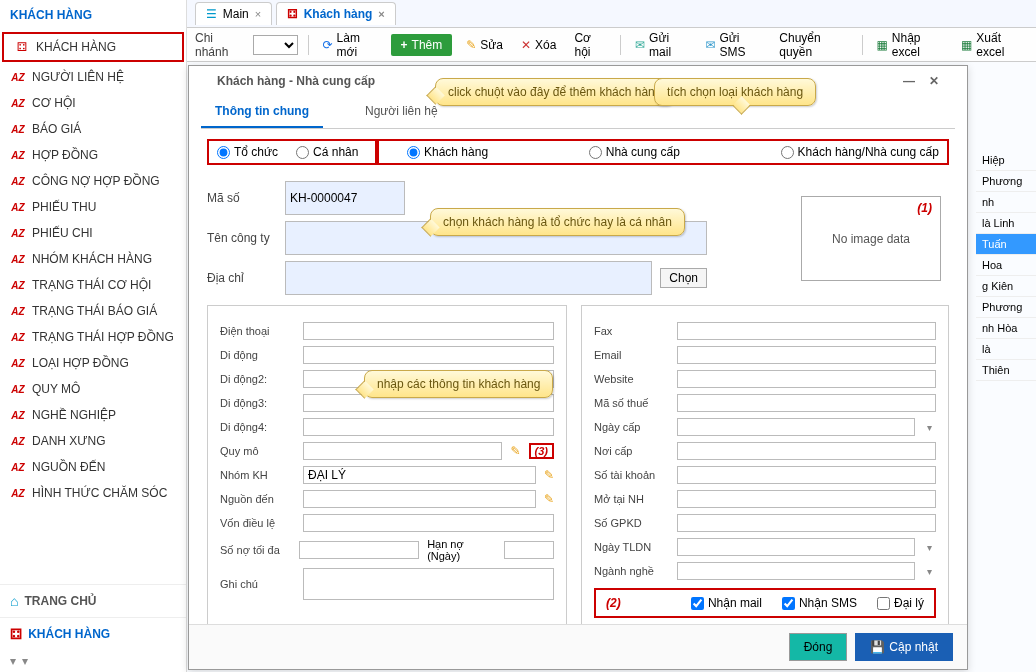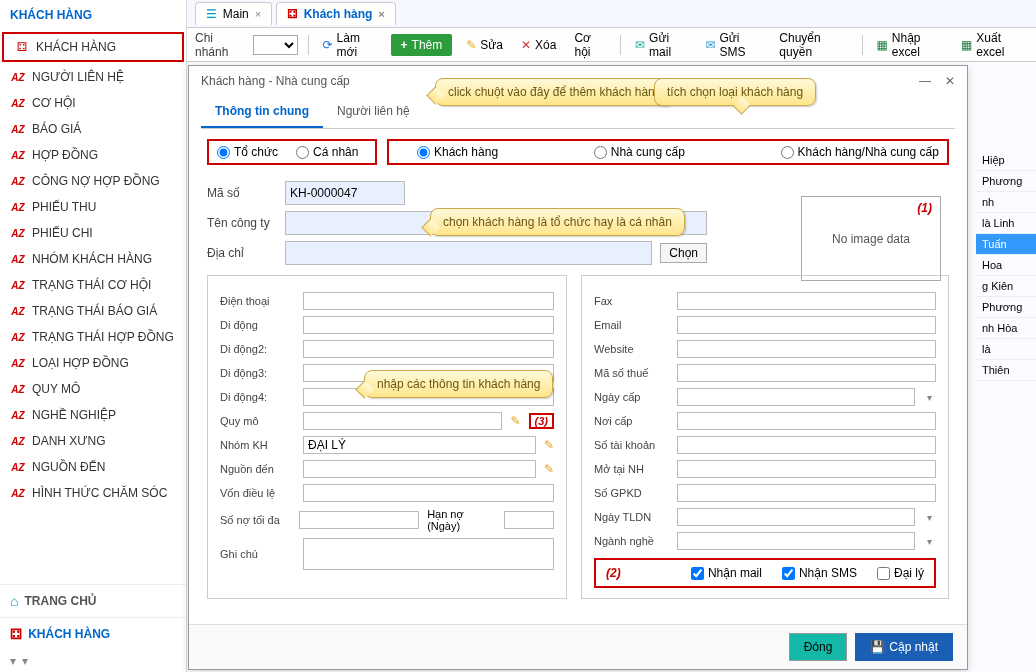--- a/index.html
+++ b/index.html
@@ -45,36 +45,36 @@
 .ic-sms { color: #39c; }
 .ic-excel { color: #1c7c3c; }
 
 
 .rightlist { position: absolute; right: 0; top: 150px; width: 60px; }
 .rightlist div { padding: 4px 6px; border-bottom: 1px solid #eee; white-space: nowrap; overflow: hidden; font-size: 11px; }
 .rightlist div.sel { background: #3399ff; color: #fff; }
 
 
 .dialog { position: absolute; left: 188px; top: 65px; width: 780px; height: 605px; background: #fff; border: 1px solid #999; box-shadow: 0 2px 8px rgba(0,0,0,.15); }
-.dlg-title { display: flex; align-items: flex-end; justify-content: space-between; padding: 8px 12px; color: #555; font-size: 13px; }
+.dlg-title { display: flex; align-items: flex-end; justify-content: space-between; padding: 8px 28px; color: #555; font-size: 13px; font-weight: bold; }
 .dlg-title .winbtns { display: flex; gap: 14px; color: #666; font-size: 14px; }
-.dlg-tabs { display: flex; border-bottom: 1px solid #ccc; margin: 0 12px; }
+.dlg-tabs { display: flex; border-bottom: 1px solid #ccc; margin: 0 12px; gap: 28px; }
 .dlg-tab { padding: 8px 14px; cursor: pointer; color: #555; }
 .dlg-tab.active { color: #0066cc; border-bottom: 2px solid #0066cc; font-weight: bold; }
 .dlg-body { padding: 10px 18px; }
 
 .radio-row { display: flex; align-items: center; border: 2px solid #c00; padding: 4px 8px; margin-bottom: 10px; }
 .radio-group-left { display: flex; gap: 18px; width: 280px; }
 .radio-group-right { display: flex; gap: 18px; flex: 1; justify-content: space-between; padding-left: 20px; }
 .radio { display: flex; align-items: center; gap: 4px; }
 .radio input { margin: 0; }
 
 .field-row { display: flex; align-items: center; margin: 6px 0; gap: 8px; }
 .field-label { width: 70px; color: #444; }
-.field-input { flex: 1; height: 24px; border: 1px solid #bbb; background: #fff; padding: 0 4px; }
+.field-input { flex: 1; height: 34px; border: 1px solid #bbb; background: #fff; padding: 0 4px; }
 .field-input.blue { background: #e8f0ff; }
 .field-input.short { width: 120px; flex: none; }
 .btn-chon { height: 20px; padding: 0 8px; border: 1px solid #aaa; background: #f5f5f5; cursor: pointer; }
 .imgbox { position: absolute; right: 26px; top: 130px; width: 140px; height: 85px; border: 1px solid #aaa; display: flex; align-items: center; justify-content: center; color: #555; font-size: 11px; }
 .imgbox .num { position: absolute; top: 4px; right: 8px; color: #c00; font-style: italic; font-weight: bold; }
 
 .two-col { display: flex; gap: 14px; margin-top: 10px; }
 .panel { flex: 1; border: 1px solid #ccc; padding: 10px 12px 10px 12px; position: relative; }
 .panel .field-label { width: 75px; font-size: 11px; }
 .panel .field-input { height: 18px; }
@@ -279,21 +279,21 @@
     <span class="winbtns">
       <span>—</span>
       <span>✕</span>
     </span>
   </div>
   <div class="dlg-tabs">
     <div class="dlg-tab active">Thông tin chung</div>
     <div class="dlg-tab">Người liên hệ</div>
   </div>
   <div class="dlg-body">
-    <div style="display:flex; gap:10px;">
+    <div style="display:flex; ">
       <div class="radio-row" style="width:170px;">
         <div class="radio-group-left">
           <label class="radio">
               <input type="radio" checked="" style="">
               <span>Tổ chức</span>
             </label>
           <label class="radio">
               <input type="radio" style="">
               <span>Cá nhân</span>
             </label>

